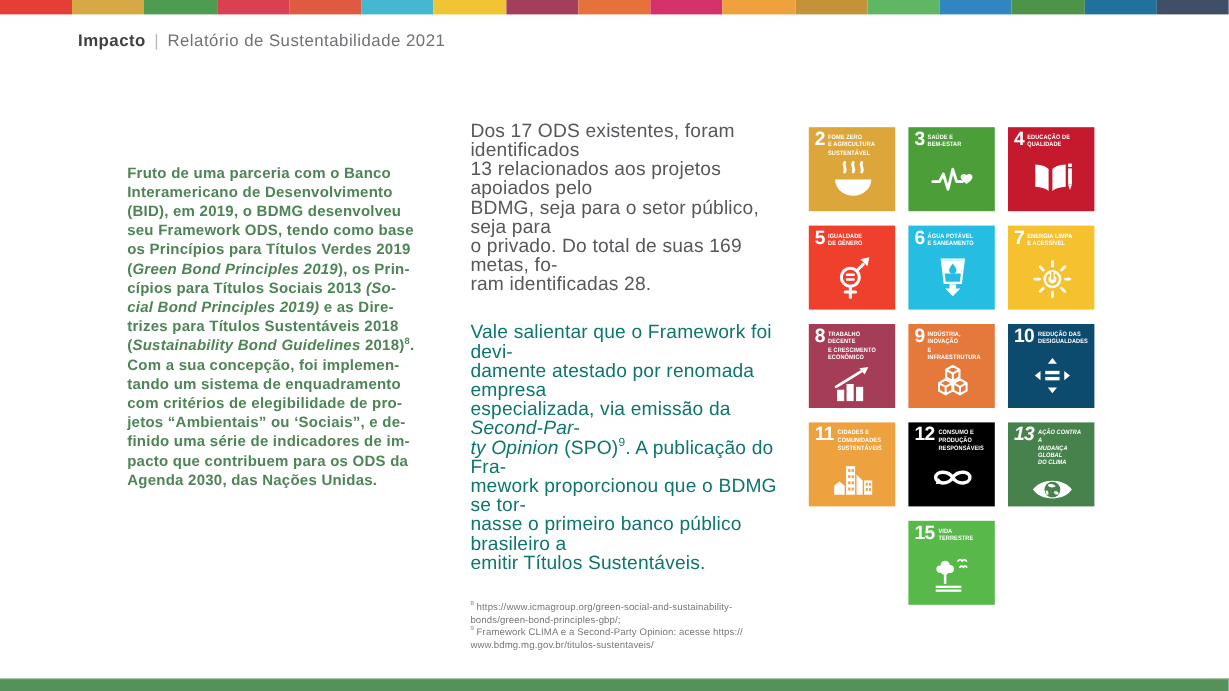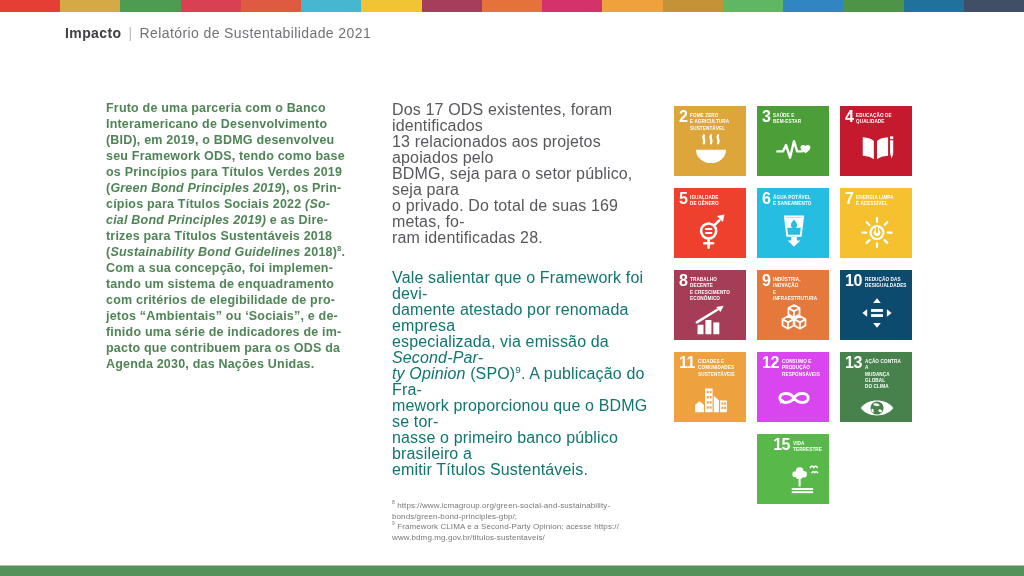--- a/index.html
+++ b/index.html
@@ -29,21 +29,21 @@
 
   .sdg-grid {
     position:absolute; left:674px; top:106px;
     display:grid; grid-template-columns:repeat(3,72px); grid-auto-rows:70px;
     column-gap:11px; row-gap:12px;
   }
   .sdg-tile {
     color:#fff; display:flex; flex-direction:column;
     padding:4px 3px 3px 5px; box-sizing:border-box; overflow:hidden;
   }
-  .sdg-tile:last-child { grid-column:2;align-items:flex-end; }
+  .sdg-tile:last-child { grid-column:2; }
   .tile-head { display:flex; align-items:flex-start; }
   .tile-num { font-size:16px; font-weight:bold; line-height:14px; letter-spacing:-0.5px; margin-right:3px; }
   .tile-title {
     font-size:5.3px; font-weight:bold; line-height:6.3px; letter-spacing:0.1px;
     white-space:pre-line; padding-top:2px;
     transform:scaleX(0.88); transform-origin:left top;
   }
   .tile-icon { flex:1; display:flex; align-items:center; justify-content:center; }
   .tile-icon svg { display:block; width:40px; height:38px; }
 
@@ -69,27 +69,27 @@
     <div class="seg" style="background: rgb(47, 134, 192);"></div>
     <div class="seg" style="background: rgb(77, 148, 73);"></div>
     <div class="seg" style="background: rgb(32, 113, 155);"></div>
     <div class="seg" style="background: rgb(65, 79, 102);"></div>
   </div>
 
 <div class="page-header">
   <span class="section">Impacto</span><span class="sep">|</span><span class="title">Relatório de Sustentabilidade 2021</span>
 </div>
 
-<div class="left-col" style="color: rgb(79, 132, 86);"><span>Fruto de uma parceria com o Banco
+<div class="left-col" style="color: rgb(79, 132, 86); margin-top: 36px;"><span>Fruto de uma parceria com o Banco
 Interamericano de Desenvolvimento
 (BID), em 2019, o BDMG desenvolveu
 seu Framework ODS, tendo como base
 os Princípios para Títulos Verdes 2019
 (</span><em>Green Bond Principles 2019</em><span>), os Prin-
-cípios para Títulos Sociais 2022 </span><em>(So-
+cípios para Títulos Sociais 2013 </span><em>(So-
 cial Bond Principles 2019)</em><span> e as Dire-
 trizes para Títulos Sustentáveis 2018
 (</span><em>Sustainability Bond Guidelines</em><span> 2018)</span><sup>8</sup><span>.
 Com a sua concepção, foi implemen-
 tando um sistema de enquadramento
 com critérios de elegibilidade de pro-
 jetos “Ambientais” ou ‘Sociais”, e de-
 finido uma série de indicadores de im-
 pacto que contribuem para os ODS da
 Agenda 2030, das Nações Unidas.</span></div>
@@ -305,35 +305,35 @@
     <rect x="18.7" y="34.5" width="2.4" height="3"></rect>
             <rect x="22.3" y="34.5" width="2.4" height="3"></rect>
     <rect x="37.3" y="29.5" width="2.2" height="3"></rect>
             <rect x="40.6" y="29.5" width="2.2" height="3"></rect>
     <rect x="37.3" y="35" width="2.2" height="3"></rect>
             <rect x="40.6" y="35" width="2.2" height="3"></rect>
           </g>
         </svg>
       </div>
     </div>
-    <div class="sdg-tile" style="background: #d946ef;">
+    <div class="sdg-tile" style="background: #000000;">
       <div class="tile-head">
         <span class="tile-num">12</span>
         <span class="tile-title">CONSUMO E
 PRODUÇÃO
 RESPONSÁVEIS</span>
       </div>
       <div class="tile-icon">
         <svg viewBox="0 0 48 48" xmlns="http://www.w3.org/2000/svg">
           <path fill="none" stroke="#fff" stroke-width="3.6" stroke-linejoin="round" d="M24 24C19 16 6 17 6 24s13 8 18 0c5-8 18-7 18 0s-13 8-18 0z"></path>
     <path fill="#fff" d="M6 31l8-1.5-5.5-5z"></path>
         </svg>
       </div>
     </div>
-    <div class="sdg-tile" style="background: rgb(71, 130, 77);">
+    <div class="sdg-tile" style="background: rgb(71, 130, 77); font-style: italic;">
       <div class="tile-head">
         <span class="tile-num">13</span>
         <span class="tile-title">AÇÃO CONTRA A
 MUDANÇA GLOBAL
 DO CLIMA</span>
       </div>
       <div class="tile-icon">
         <svg viewBox="0 0 48 48" xmlns="http://www.w3.org/2000/svg">
           <path fill="#fff" d="M3.5 24C12 11.5 36 11.5 44.5 24 36 36.5 12 36.5 3.5 24z"></path>
     <circle cx="24" cy="24" r="8.3" fill="#47824D"></circle>

